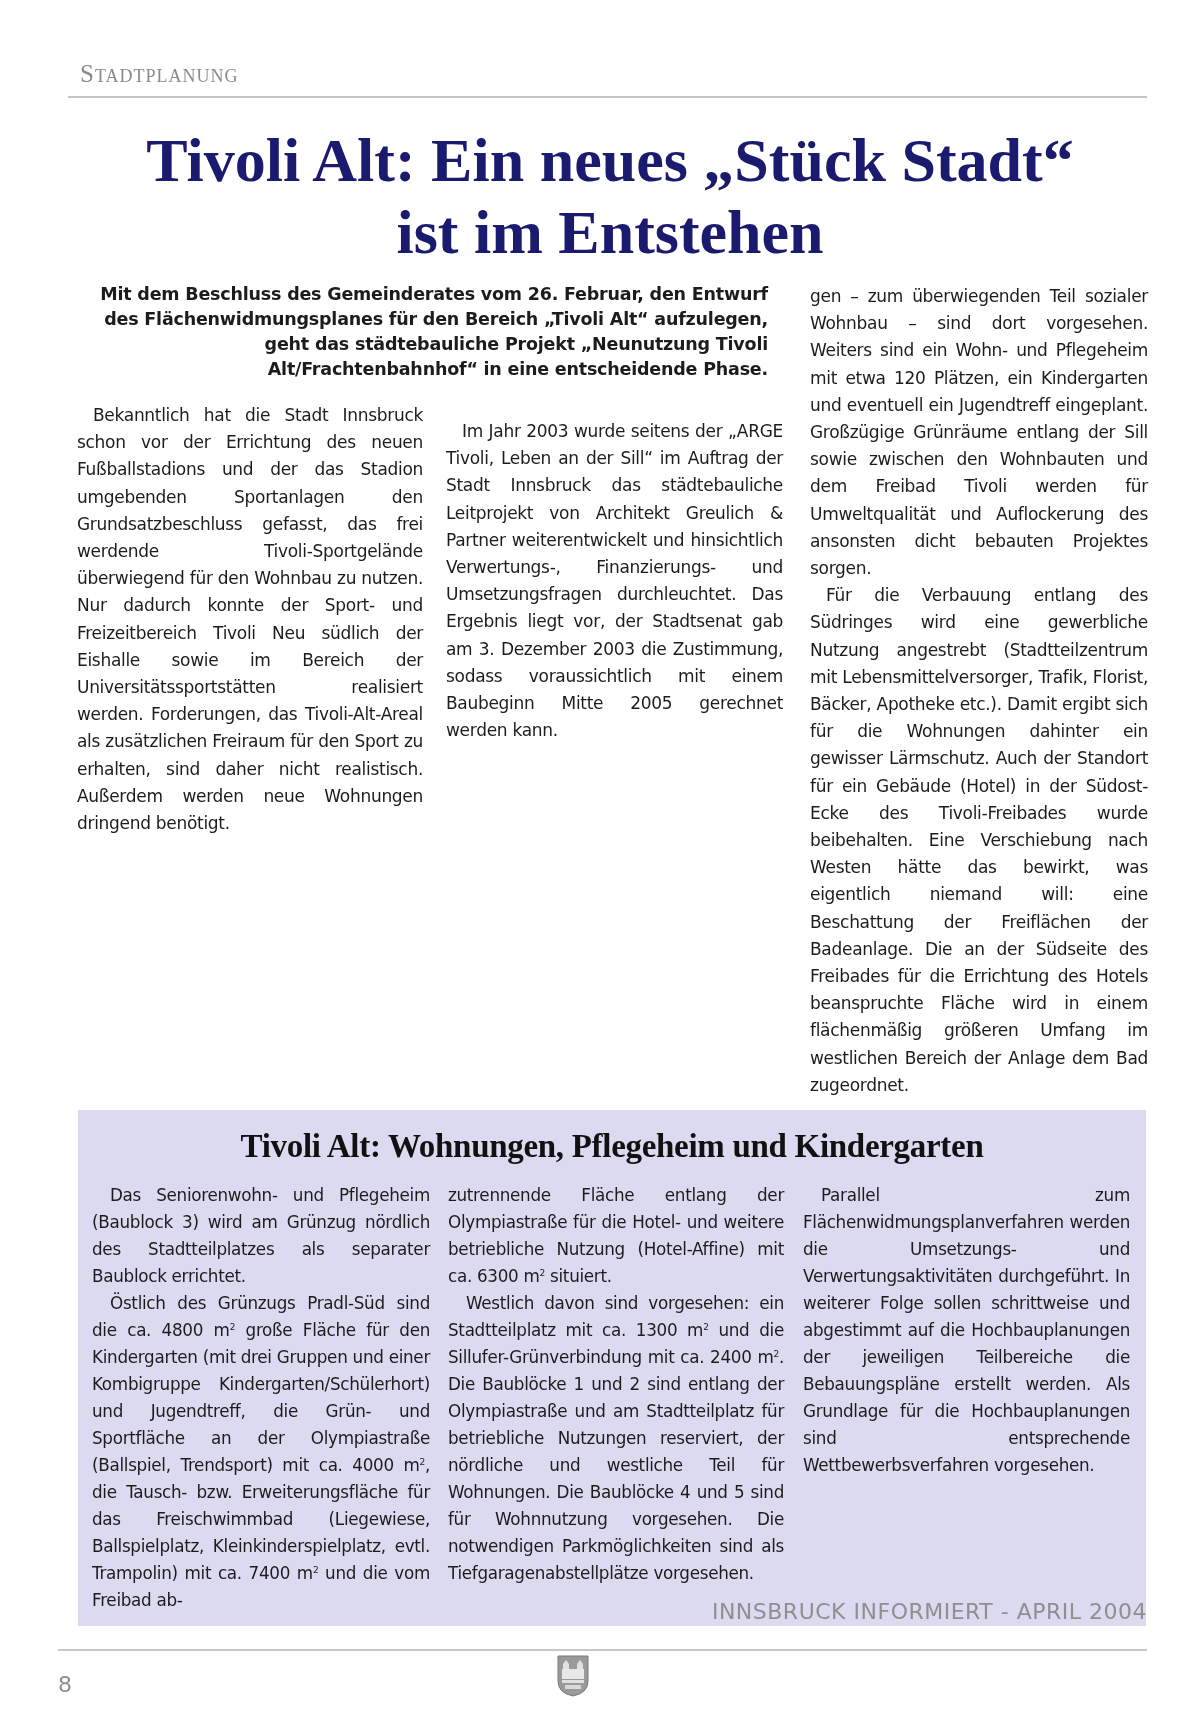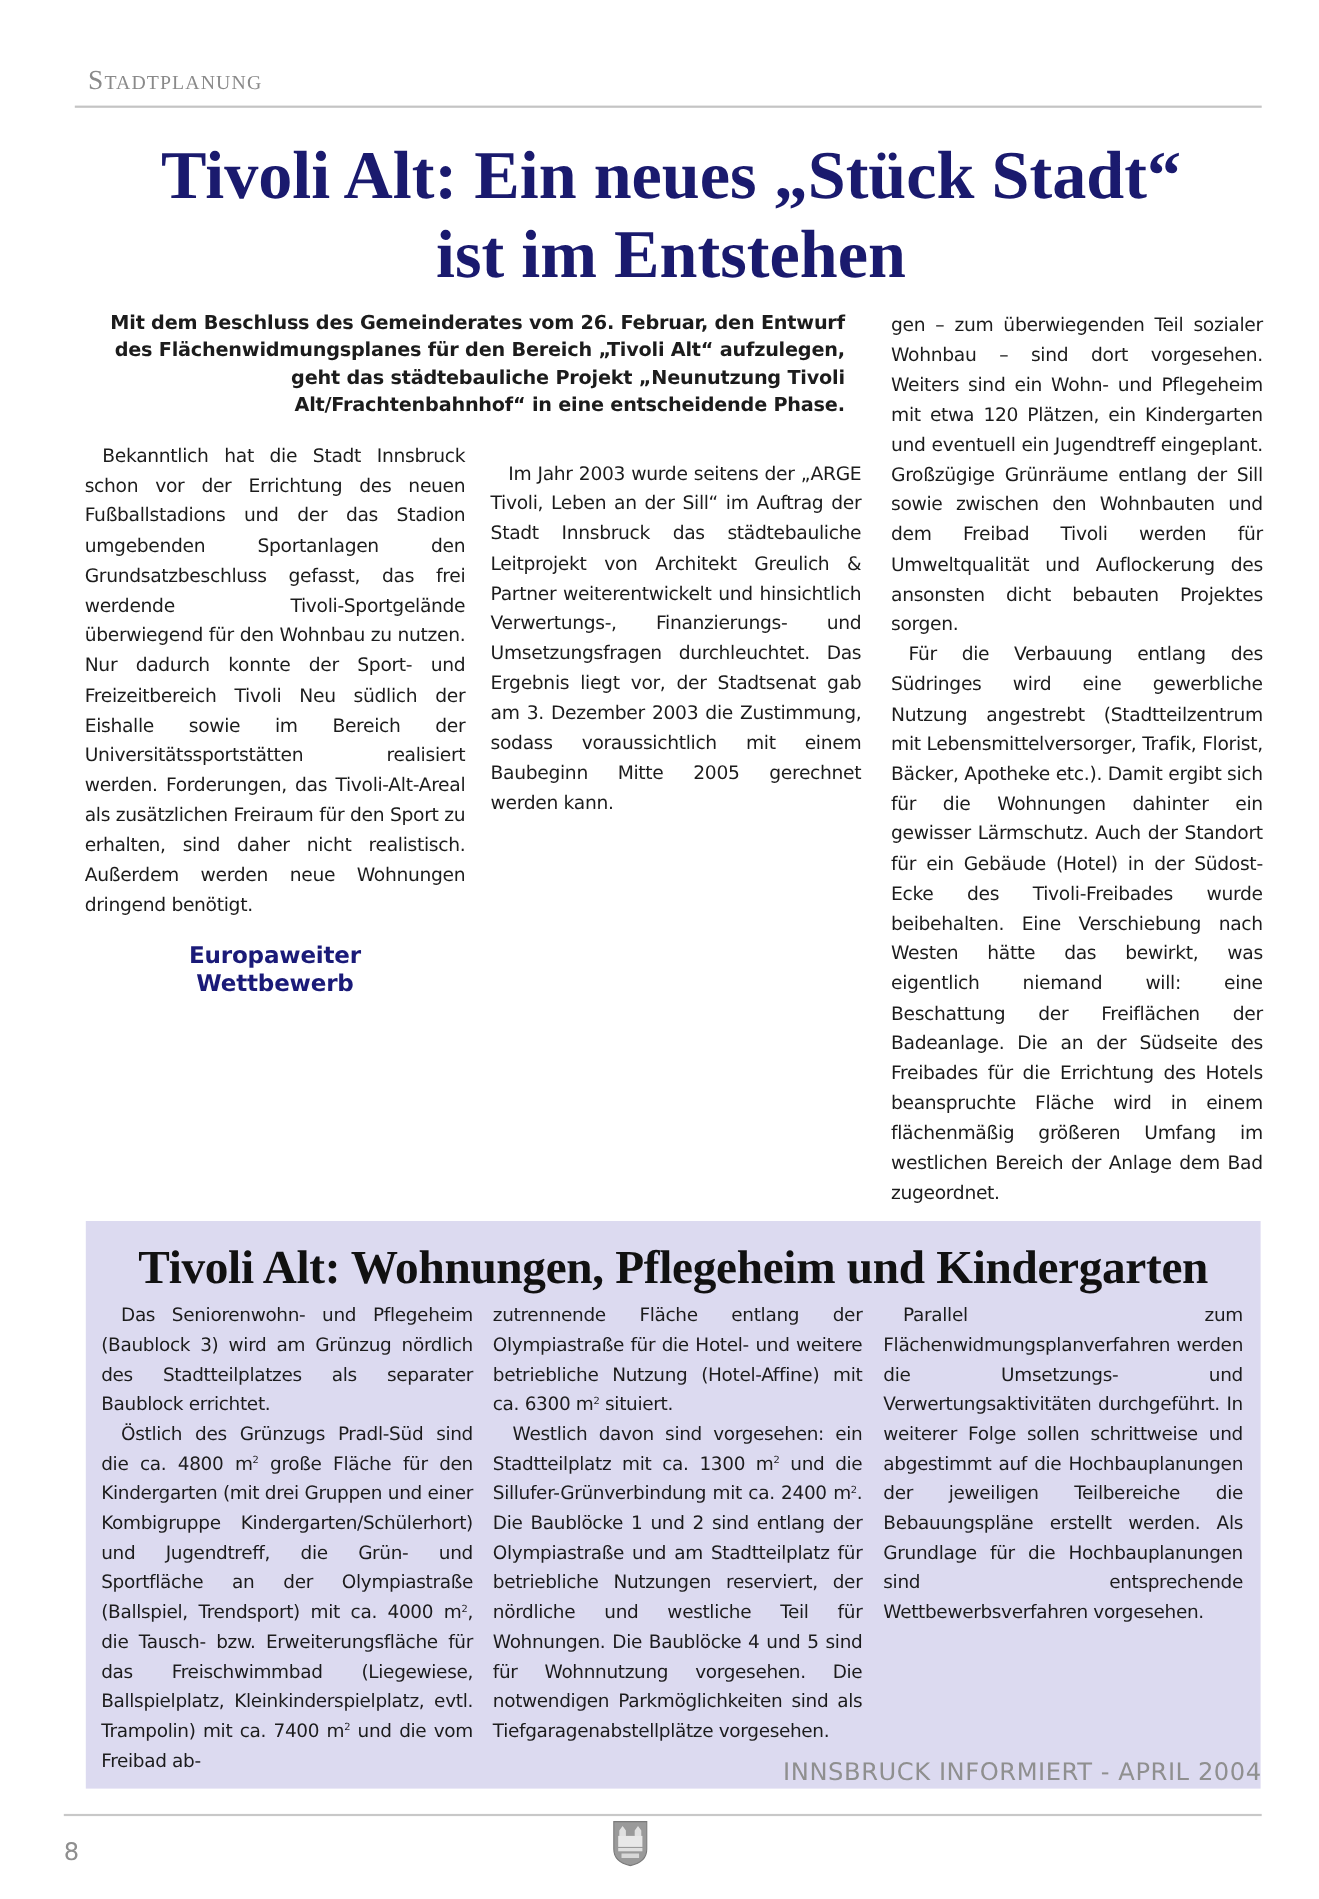--- a/index.html
+++ b/index.html
@@ -38,21 +38,21 @@
     }
     .col1 .sub { margin-top: 18px; margin-bottom: 2px; }
     .col2 .sub { margin-top: 26px; margin-bottom: 2px; }
 
     .box {
       position: absolute; left: 78px; top: 1110px; width: 1068px; height: 516px;
       background: #dcdaf0;
     }
     .box-title {
       position: absolute; left: 0; right: 0; top: 18px;
-      font-family: "Liberation Serif", serif; font-weight: bold; font-size: 43px;
+      font-family: "Liberation Serif", serif; font-weight: bold; font-size: 33px;
       text-align: center; color: #111111; letter-spacing: -0.3px;
     }
     .bcol { position: absolute; font-size: 16.8px; line-height: 27px; text-align: justify; letter-spacing: -0.3px; color: #1c1c1c; }
     .bcol p.ind { text-indent: 18px; }
     .bcol1 { left: 14px; width: 338px; top: 72px; }
     .bcol2 { left: 370px; width: 336px; top: 72px; }
     .bcol3 { left: 725px; width: 327px; top: 72px; }
     sup { font-size: 9px; vertical-align: 6px; line-height: 0; }
 
     .bottom-rule { position: absolute; left: 58px; right: 52px; top: 1649px; height: 2px; background: #c8c8c8; }
@@ -68,24 +68,20 @@
 
 <h1 class="headline">
   <span>Tivoli Alt: Ein neues „Stück Stadt“</span><br>
   <span>ist im Entstehen</span>
 </h1>
 
 <div class="lead">Mit dem Beschluss des Gemeinderates vom 26. Februar, den Entwurf des Flächenwidmungsplanes für den Bereich „Tivoli Alt“ aufzulegen, geht das städtebauliche Projekt „Neunutzung Tivoli Alt/Frachtenbahnhof“ in eine entscheidende Phase.</div>
 
 <div class="col col1">
   <p class="ind">Bekanntlich hat die Stadt Innsbruck schon vor der Errichtung des neuen Fußballstadions und der das Stadion umgebenden Sportanlagen den Grundsatzbeschluss gefasst, das frei werdende Tivoli-Sportgelände überwiegend für den Wohnbau zu nutzen. Nur dadurch konnte der Sport- und Freizeitbereich Tivoli Neu südlich der Eishalle sowie im Bereich der Universitätssportstätten realisiert werden. Forderungen, das Tivoli-Alt-Areal als zusätzlichen Freiraum für den Sport zu erhalten, sind daher nicht realistisch. Außerdem werden neue Wohnungen dringend benötigt.</p>
-  <div class="sub">
-    <span>Europaweiter</span><br>
-    <span>Wettbewerb</span>
-  </div>
 </div>
 
 <div class="col col2">
   <p class="ind">Im Jahr 2003 wurde seitens der „ARGE Tivoli, Leben an der Sill“ im Auftrag der Stadt Innsbruck das städtebauliche Leitprojekt von Architekt Greulich &amp; Partner weiterentwickelt und hinsichtlich Verwertungs-, Finanzierungs- und Umsetzungsfragen durchleuchtet. Das Ergebnis liegt vor, der Stadtsenat gab am 3. Dezember 2003 die Zustimmung, sodass voraussichtlich mit einem Baubeginn Mitte 2005 gerechnet werden kann.</p>
 </div>
 
 <div class="col col3">
   <p>gen – zum überwiegenden Teil sozialer Wohnbau – sind dort vorgesehen. Weiters sind ein Wohn- und Pflegeheim mit etwa 120 Plätzen, ein Kindergarten und eventuell ein Jugendtreff eingeplant. Großzügige Grünräume entlang der Sill sowie zwischen den Wohnbauten und dem Freibad Tivoli werden für Umweltqualität und Auflockerung des ansonsten dicht bebauten Projektes sorgen.</p>
   <p class="ind">Für die Verbauung entlang des Südringes wird eine gewerbliche Nutzung angestrebt (Stadtteilzentrum mit Lebensmittelversorger, Trafik, Florist, Bäcker, Apotheke etc.). Damit ergibt sich für die Wohnungen dahinter ein gewisser Lärmschutz. Auch der Standort für ein Gebäude (Hotel) in der Südost-Ecke des Tivoli-Freibades wurde beibehalten. Eine Verschiebung nach Westen hätte das bewirkt, was eigentlich niemand will: eine Beschattung der Freiflächen der Badeanlage. Die an der Südseite des Freibades für die Errichtung des Hotels beanspruchte Fläche wird in einem flächenmäßig größeren Umfang im westlichen Bereich der Anlage dem Bad zugeordnet.</p>
 </div>

